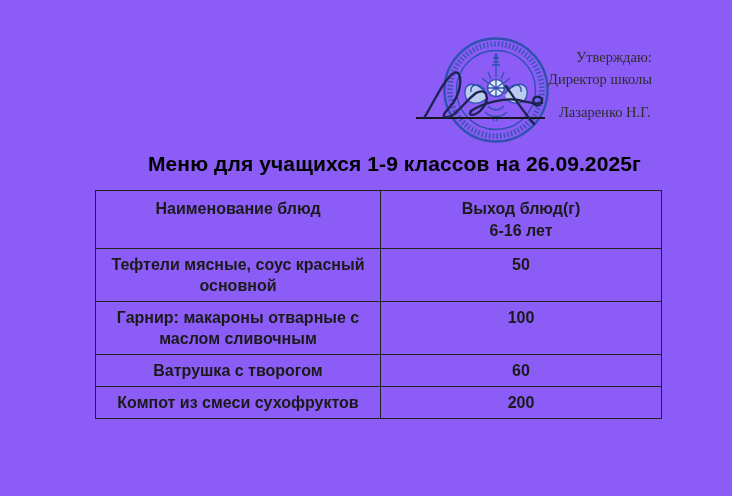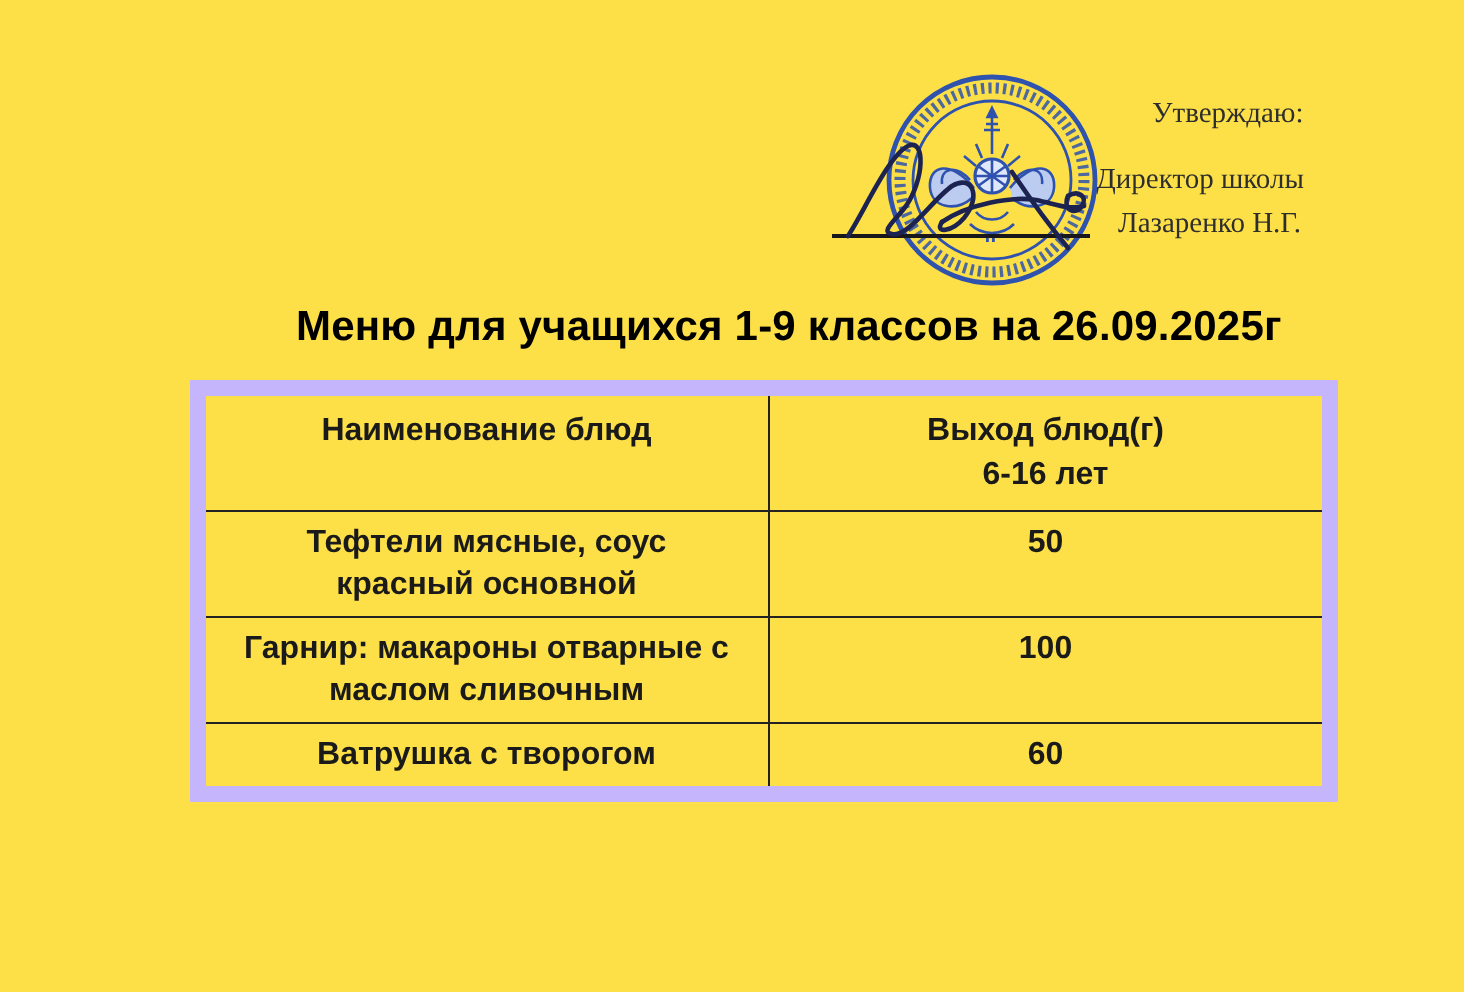--- a/index.html
+++ b/index.html
@@ -1,32 +1,32 @@
 <!DOCTYPE html>
 <html><head>
 <meta charset="utf-8">
 <style>
   html,body{margin:0;padding:0;background:#e9e9e9;}
   .page{
     position:relative;
     width:732px;height:496px;
-    background:#fde047;
+    background:#8b5cf6;
     font-family:"Liberation Sans", sans-serif;
     overflow:hidden;
   }
   
   .approval-line{
     position:absolute;
     font-family:"Liberation Serif", serif;
     font-size:14.5px;
     color:#2e2e2e;
     white-space:nowrap;
   }
   .appr1{left:576px;top:49px;}
-  .appr2{left:548px;top:82px;text-align:center;}
+  .appr2{left:548px;top:71px;text-align:center;}
   .appr3{left:559px;top:104px;}
 
   
   .stamp-svg{position:absolute;left:438px;top:32px;}
   .sig-underline{
     position:absolute;left:416px;top:117px;
     width:129px;height:2px;background:#17171c;
   }
   .signature-svg{position:absolute;left:410px;top:58px;}
 
@@ -55,21 +55,21 @@
     line-height:21px;
     padding:5px 14px;
     font-weight:bold;
   }
   table.menu th{
     font-weight:bold;
     line-height:22px;
     padding-top:7px;padding-bottom:6px;
   }
   table.menu td.wt{padding:5px 4px;}
-  table.menu{border:8px solid #c4b5fd;}
+  table.menu{border:1px solid #c4b5fd;}
   table.menu thead th{border-bottom:1px solid #222;}
 </style>
 </head>
 <body>
 
 <div class="page">
 
   <div class="approval-line appr1">Утверждаю:</div>
   <div class="approval-line appr2">Директор школы</div>
   <div class="approval-line appr3">Лазаренко Н.Г.</div>
@@ -140,17 +140,21 @@
     <tr>
       <td class="dish">Гарнир: макароны отварные с маслом сливочным</td>
       <td class="wt">100</td>
     </tr>
 
     <tr>
       <td class="dish">Ватрушка с творогом</td>
       <td class="wt">60</td>
     </tr>
 
+    <tr>
+      <td class="dish">Компот из смеси сухофруктов</td>
+      <td class="wt">200</td>
+    </tr>
 
   </tbody>
   </table>
 
 </div>
 
 </body></html>

